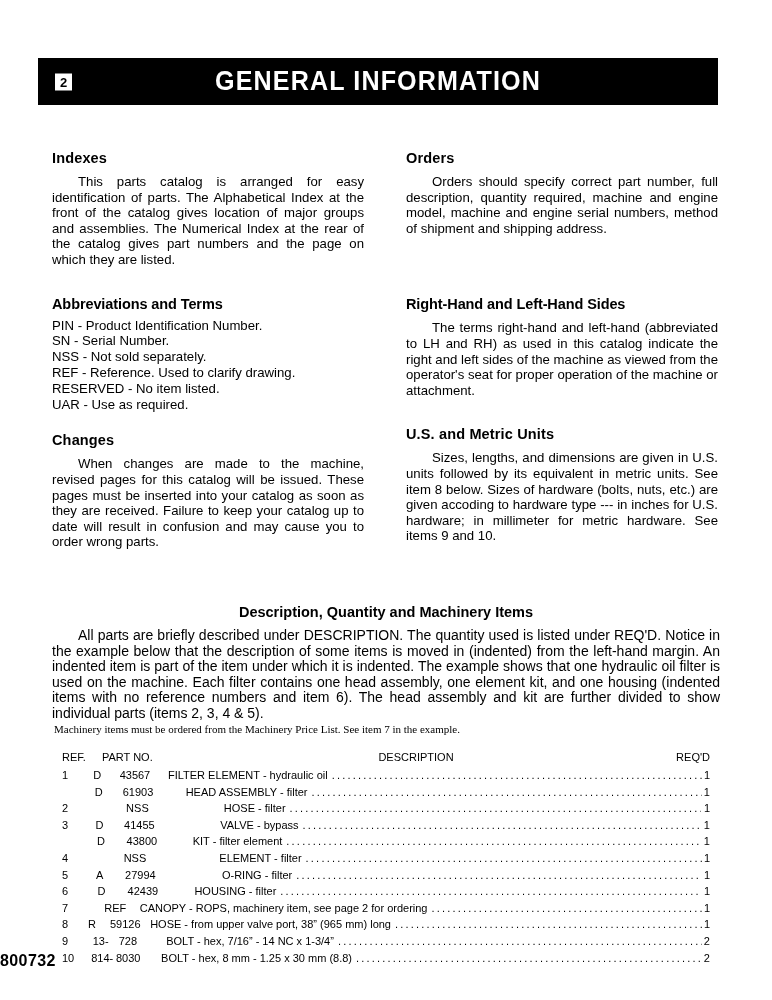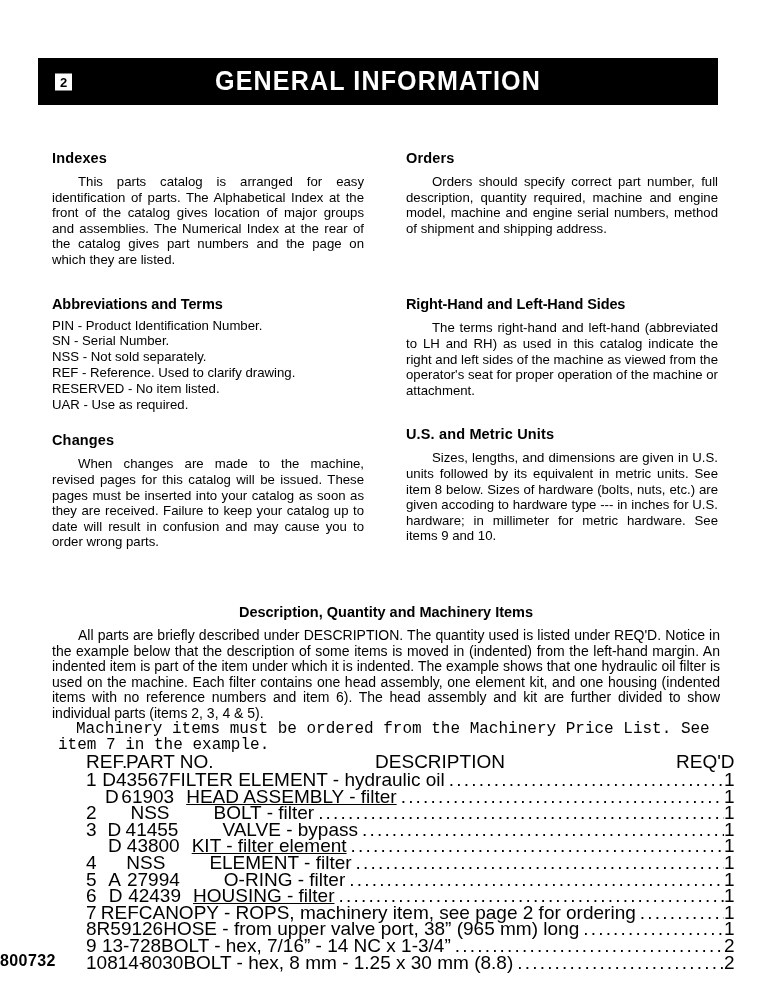--- a/index.html
+++ b/index.html
@@ -110,38 +110,37 @@
     top: 628px;
     width: 668px;
     font-size: 14px;
     line-height: 15.6px;
     text-align: justify;
     text-indent: 26px;
     font-family: "Liberation Sans", sans-serif;
   }
   .machinery-note {
     position: absolute;
-    left: 58px;
+    left: 36px;
     top: 722px;
     width: 668px;
-    font-size: 16px;
+    font-size: 11px;
     line-height: 15.6px;
     text-indent: 18px;
-    font-family: Liberation Mono, monospace;
+    font-family: Liberation Serif, serif;
   }
 
   
   .parts {
     position: absolute;
     left: 62px;
     top: 751px;
     width: 648px;
-    font-size: 19px;
-    font-family: "Liberation Sans", sans-serif;
-    margin-left: 24px;
+    font-size: 11px;
+    font-family: "Liberation Sans", sans-serif;
   }
   .prow {
     display: flex;
     align-items: baseline;
     height: 16.6px;
     white-space: nowrap;
   }
   .c-ref   { width: 40px; text-align: left; }
   .c-pre   { width: 34px; text-align: left; }
   .c-pn    { width: 62px; }
@@ -159,21 +158,21 @@
   .hrow {
     display: flex;
     height: 18px;
     white-space: nowrap;
   }
   .h-ref  { width: 40px; text-align: left; }
   .h-part { width: 96px; text-align: left; }
   .h-desc { flex: 1 1 auto; text-align: center; padding-right: 18px; }
   .h-req  { width: 58px; text-align: right; }
 
-  .indent-1 { padding-left: 12px; text-decoration: underline; }
+  .indent-1 { padding-left: 12px; }
   .indent-2 { padding-left: 44px; }
   .indent-0 { padding-left: 0px; }
 
   .footer-code {
     position: absolute;
     left: 0;
     top: 952px;
     width: 710px;
     text-align: left;
     font-size: 16px;
@@ -258,21 +257,21 @@
           <div class="c-pre">D</div>
           <div class="c-pn">61903</div>
           <div class="c-desc indent-1">HEAD ASSEMBLY - filter</div>
           <div class="c-fill">..........................................................................................</div>
           <div class="c-qty">1</div>
         </div>
         <div class="prow">
           <div class="c-ref">2</div>
           <div class="c-pre"></div>
           <div class="c-pn">NSS</div>
-          <div class="c-desc indent-2">BOLT - filter</div>
+          <div class="c-desc indent-2">HOSE - filter</div>
           <div class="c-fill">..........................................................................................</div>
           <div class="c-qty">1</div>
         </div>
         <div class="prow">
           <div class="c-ref">3</div>
           <div class="c-pre">D</div>
           <div class="c-pn">41455</div>
           <div class="c-desc indent-2">VALVE - bypass</div>
           <div class="c-fill">..........................................................................................</div>
           <div class="c-qty">1</div>

